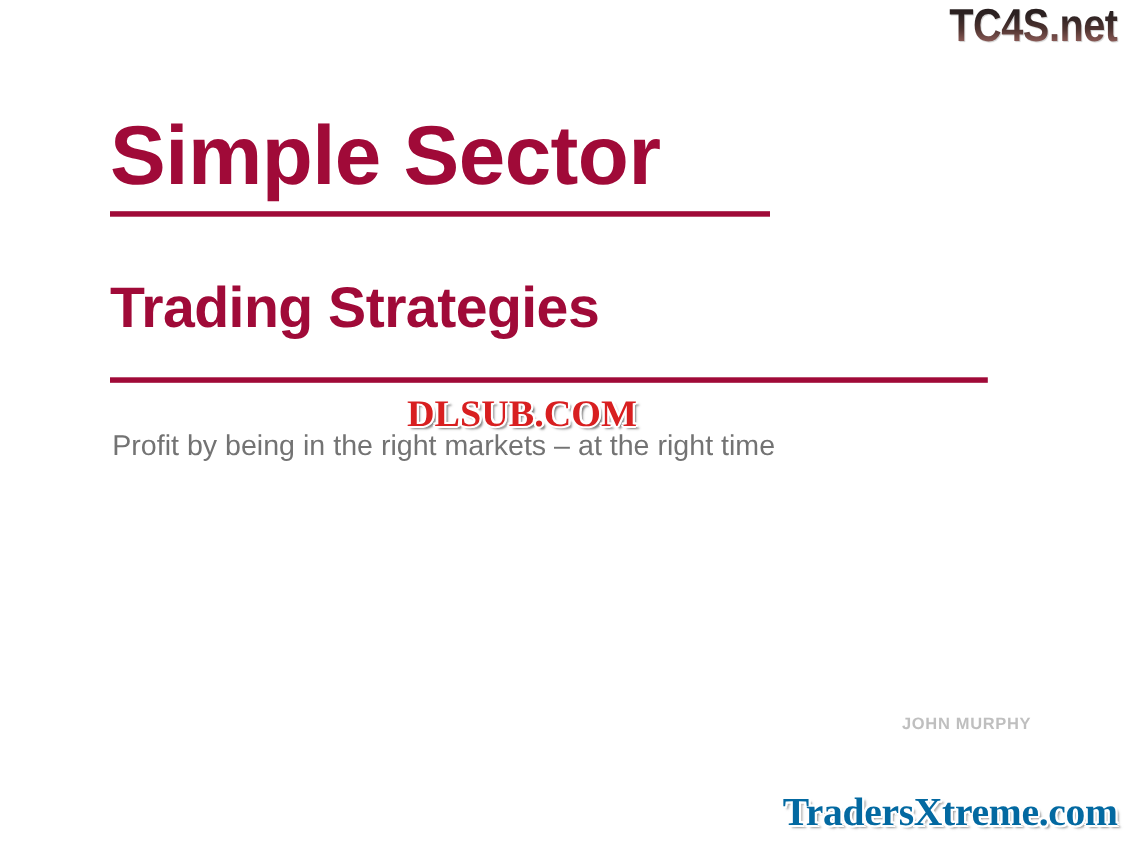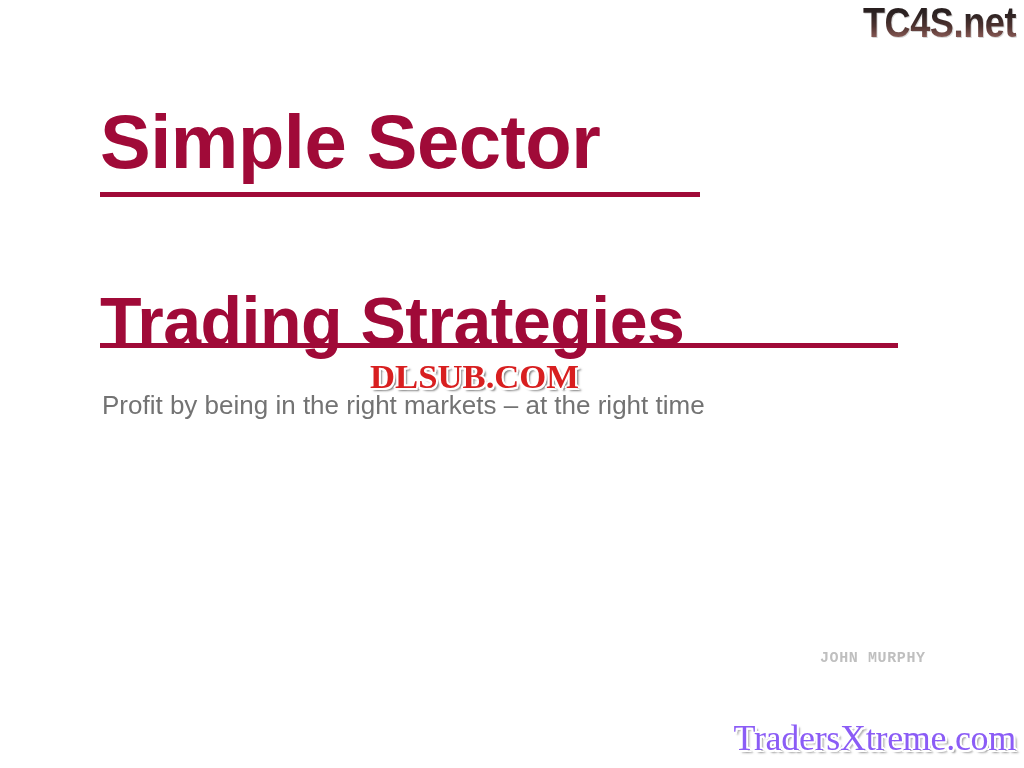--- a/index.html
+++ b/index.html
@@ -57,21 +57,21 @@
     font-family: "Liberation Sans", sans-serif;
     font-weight: bold;
     font-size: 76px;
     line-height: 1.0;
     letter-spacing: -0.5px;
     white-space: nowrap;
     display: block;
     position: relative;
   }
   .title-line-1 { font-size: 76px; }
-  .title-line-2 { font-size: 68px; margin-top: 107px; }
+  .title-line-2 { font-size: 52px; margin-top: 74px; }
 
   .title-rule {
     position: absolute;
     height: 5px;
     background: #a00a38;
     left: 100px;
   }
   .title-rule-1 { top: 192px; width: 600px; }
   .title-rule-2 { top: 343px; width: 798px; }
 
@@ -113,38 +113,38 @@
        0 2px 0 #ffffff,
        3px 3px 2px rgba(60,60,60,0.65);
   }
 
   
   .author {
     position: absolute;
     left: 820px;
     top: 650px;
     color: #bfbfbf;
-    font-family: Liberation Mono, monospace;
+    font-family: Liberation Sans, sans-serif;
     font-size: 15px;
     font-weight: bold;
     letter-spacing: 0.6px;
     white-space: nowrap;
   }
 
   
   .tx-logo {
     position: absolute;
     right: 8px;
     bottom: 12px;
     font-family: "Liberation Serif", serif;
-    font-weight: normal;
+    font-weight: bold;
     font-size: 36px;
     line-height: 1;
     letter-spacing: -0.3px;
-    color: #8b5cf6;
+    color: #0369a1;
     white-space: nowrap;
     text-shadow:
       -1.5px -1.5px 0 #ffffff,
        1.5px -1.5px 0 #ffffff,
       -1.5px  1.5px 0 #ffffff,
        1.5px  1.5px 0 #ffffff,
       -2px 0 0 #ffffff,
        2px 0 0 #ffffff,
        0 -2px 0 #ffffff,
        0 2px 0 #ffffff,

